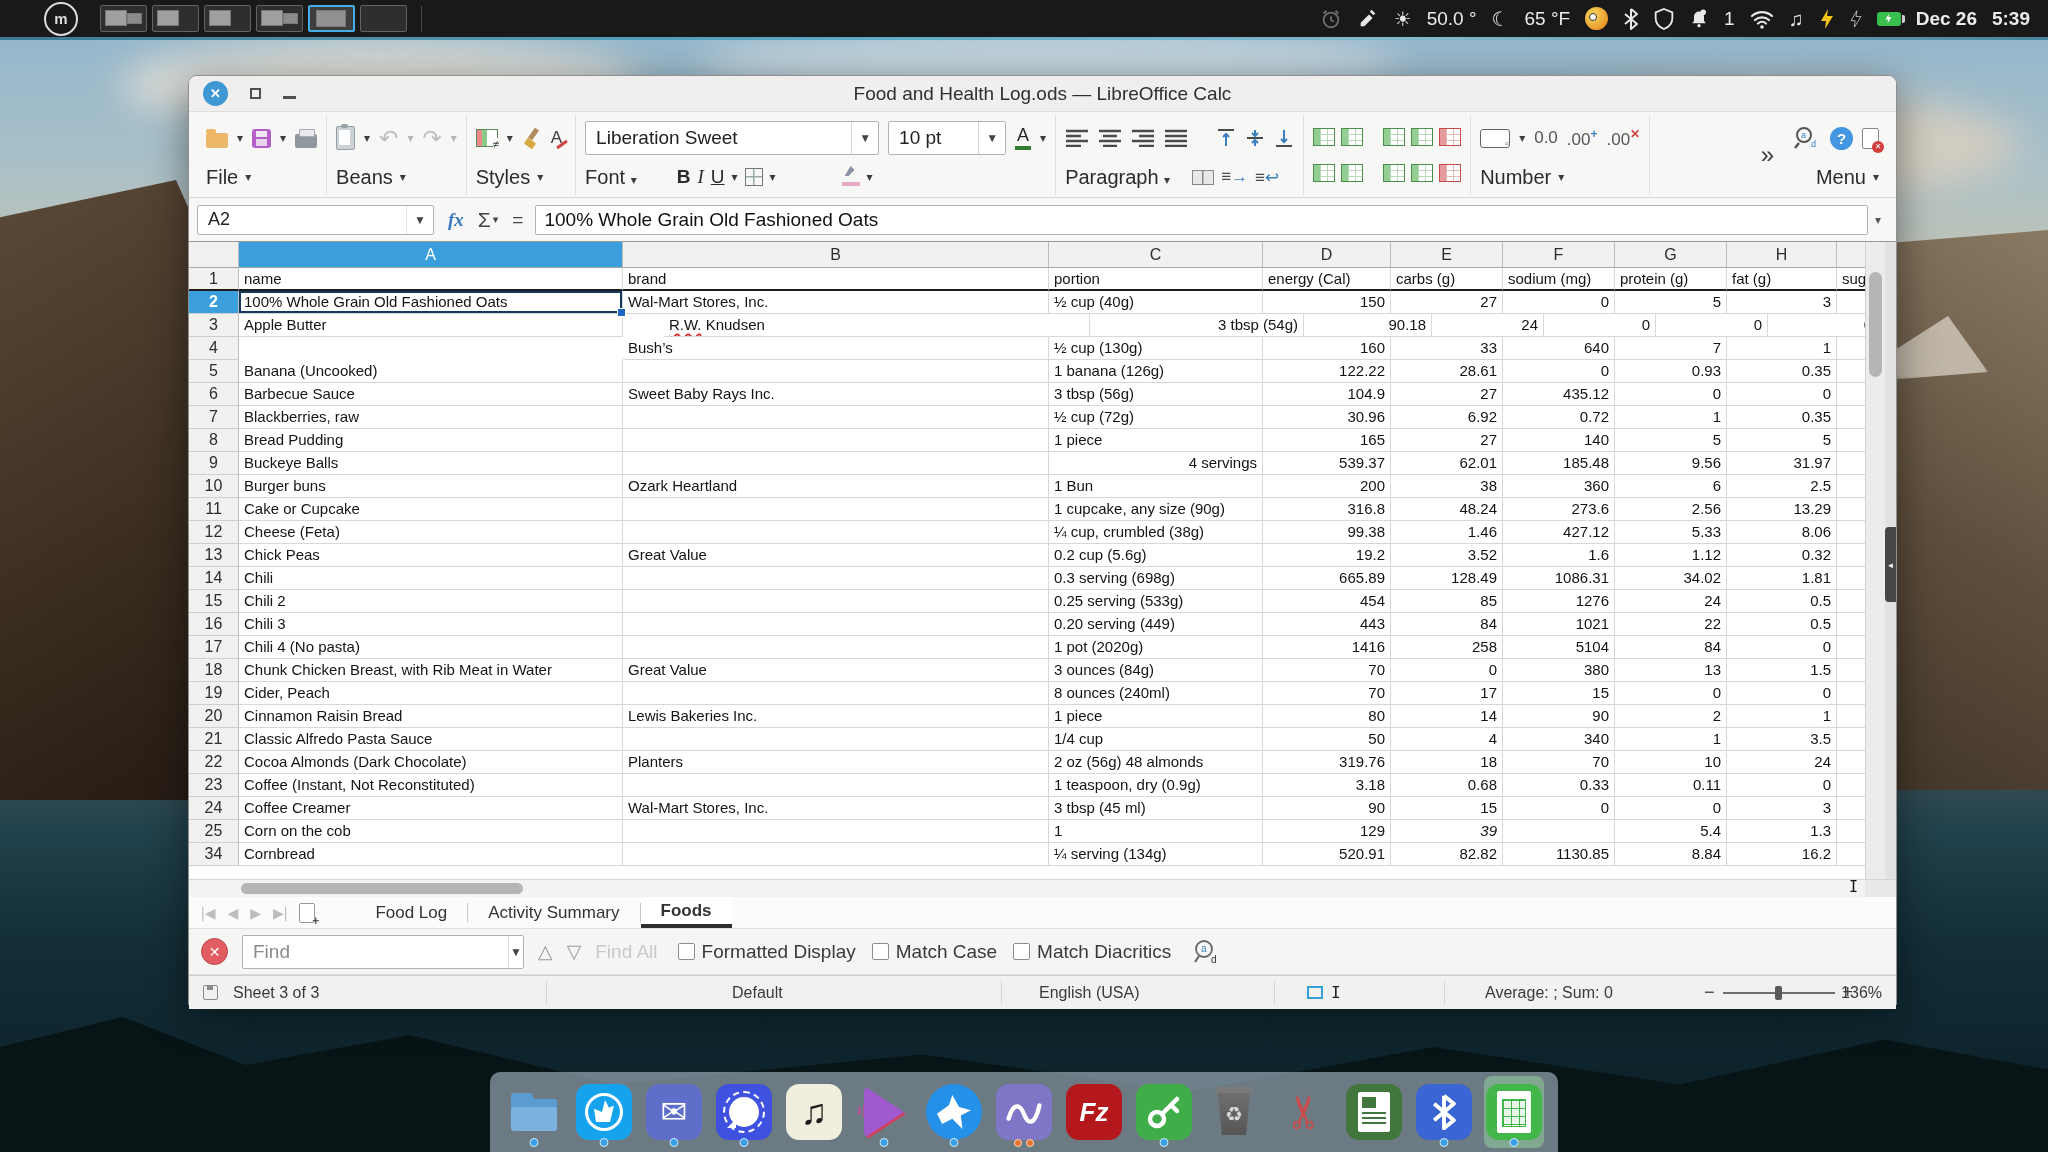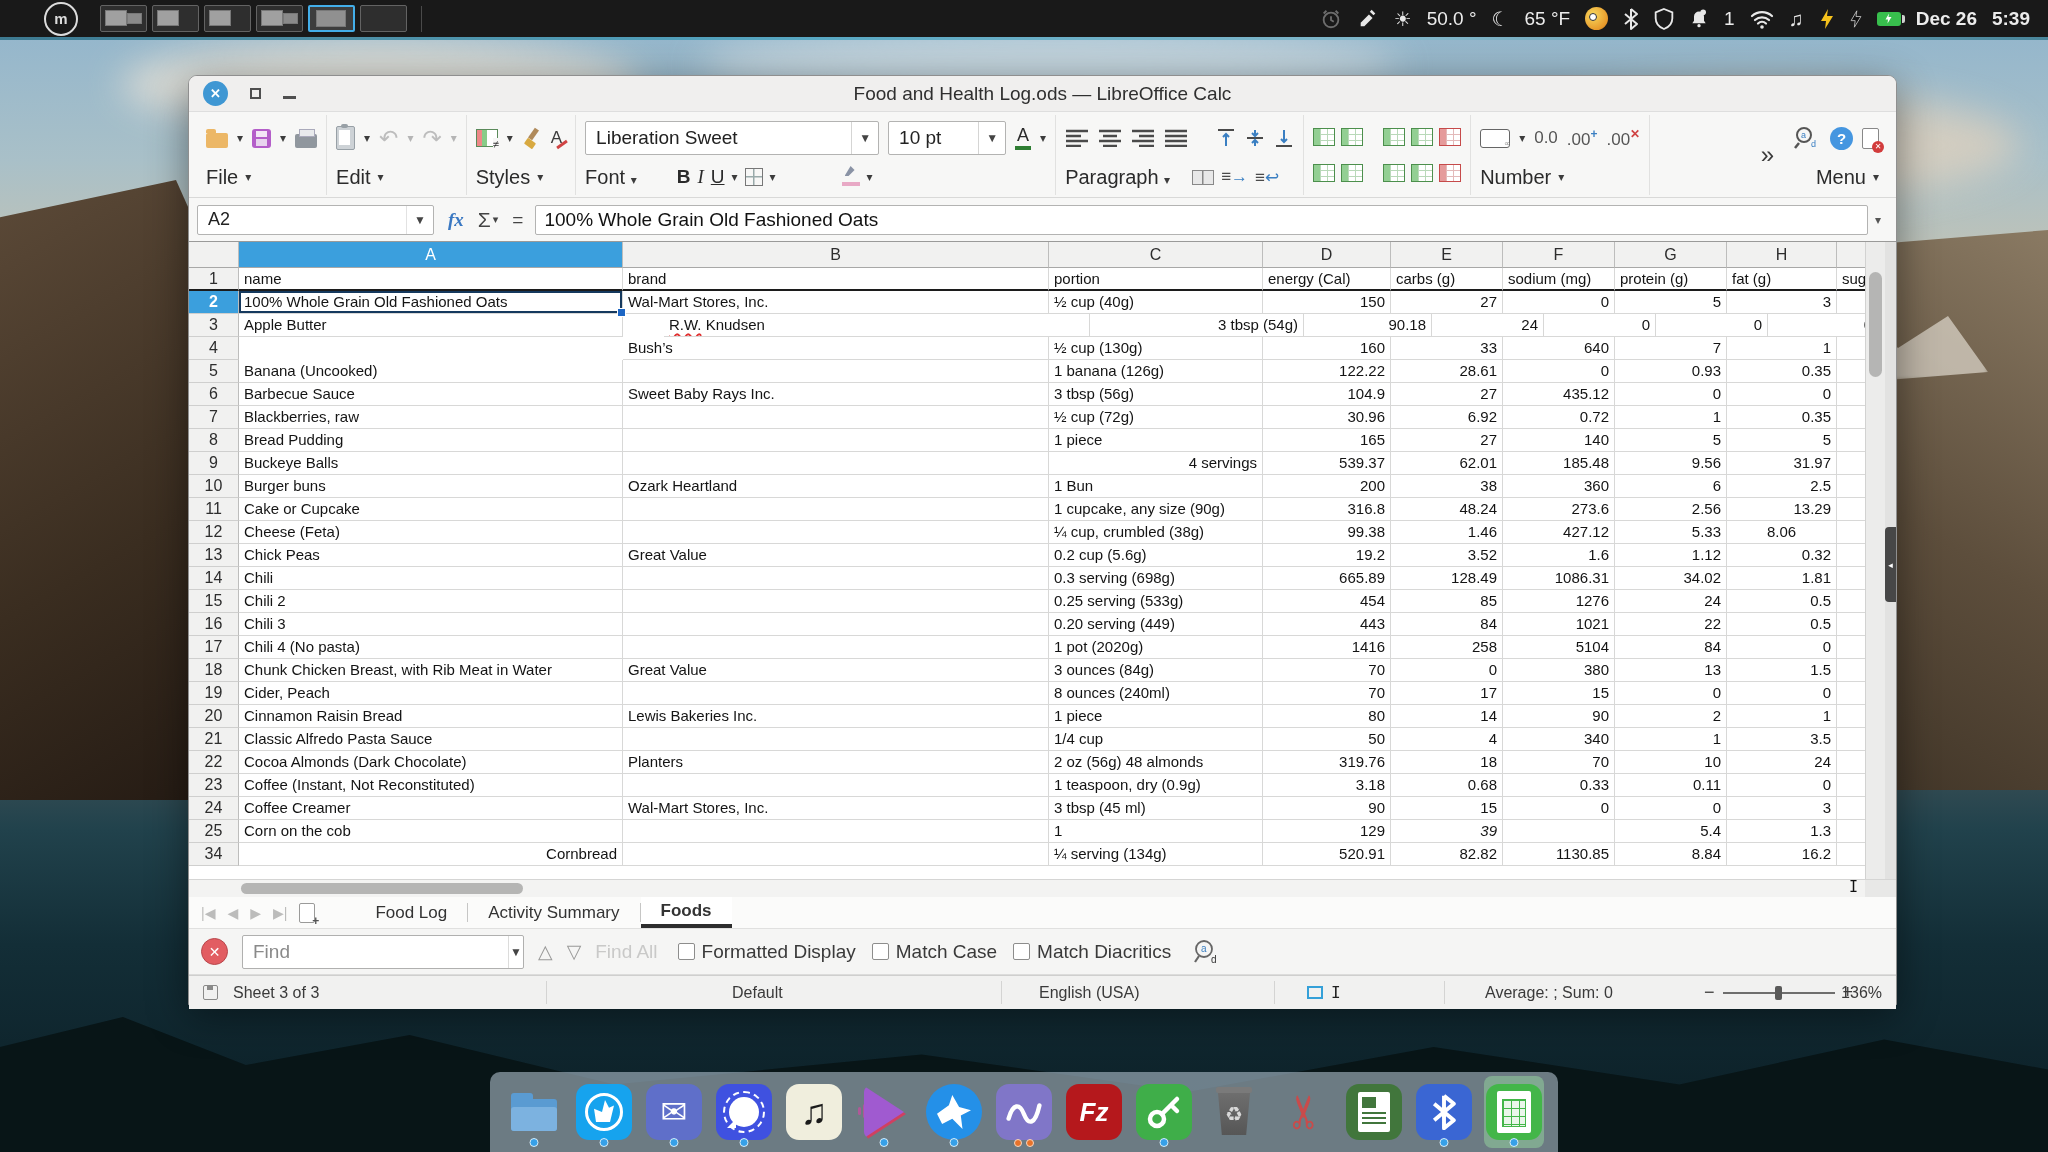--- a/index.html
+++ b/index.html
@@ -379,21 +379,21 @@
       <div class="tgroup">
         <div class="g-icons">
           <span class="ic-clip"></span>
             <span class="carat">▾</span>
           <span class="ic-undo">↶</span>
             <span class="carat dim">▾</span>
           <span class="ic-redo">↷</span>
             <span class="carat dim">▾</span>
         </div>
         <div class="g-label">
-            <span>Edit</span>
+            <span>Beans</span>
             <span class="carat">▾</span>
           </div>
       </div>
       <div class="tgroup">
         <div class="g-icons">
           <span class="ic-tblmgr"></span>
             <span class="carat">▾</span>
           <span class="ic-brush"></span>
           <span class="ic-clearfmt">A</span>
         </div>
@@ -689,21 +689,21 @@
           </div>
           <div class="grow">
             <div class="rowhead">12</div>
             <div class="cell" style="width: 384px; flex: 0 0 384px;">Cheese (Feta)</div>
             <div class="cell" style="width: 426px; flex: 0 0 426px;"></div>
             <div class="cell" style="width: 214px; flex: 0 0 214px;">¼ cup, crumbled (38g)</div>
             <div class="cell num" style="width: 128px; flex: 0 0 128px;">99.38</div>
             <div class="cell num" style="width: 112px; flex: 0 0 112px;">1.46</div>
             <div class="cell num" style="width: 112px; flex: 0 0 112px;">427.12</div>
             <div class="cell num" style="width: 112px; flex: 0 0 112px;">5.33</div>
-            <div class="cell num" style="width: 110px; flex: 0 0 110px; text-align: center;">8.06</div>
+            <div class="cell num" style="width: 110px; flex: 0 0 110px;">8.06</div>
             <div class="cell num" style="width: 30px; flex: 0 0 30px;"></div>
           </div>
           <div class="grow">
             <div class="rowhead">13</div>
             <div class="cell" style="width: 384px; flex: 0 0 384px;">Chick Peas</div>
             <div class="cell" style="width: 426px; flex: 0 0 426px;">Great Value</div>
             <div class="cell" style="width: 214px; flex: 0 0 214px;">0.2 cup (5.6g)</div>
             <div class="cell num" style="width: 128px; flex: 0 0 128px;">19.2</div>
             <div class="cell num" style="width: 112px; flex: 0 0 112px;">3.52</div>
             <div class="cell num" style="width: 112px; flex: 0 0 112px;">1.6</div>
@@ -850,21 +850,21 @@
             <div class="cell" style="width: 214px; flex: 0 0 214px;">1</div>
             <div class="cell num" style="width: 128px; flex: 0 0 128px;">129</div>
             <div class="cell num" style="width: 112px; flex: 0 0 112px; font-style: italic;">39</div>
             <div class="cell num" style="width: 112px; flex: 0 0 112px;"></div>
             <div class="cell num" style="width: 112px; flex: 0 0 112px;">5.4</div>
             <div class="cell num" style="width: 110px; flex: 0 0 110px;">1.3</div>
             <div class="cell num" style="width: 30px; flex: 0 0 30px;"></div>
           </div>
           <div class="grow">
             <div class="rowhead">34</div>
-            <div class="cell" style="width: 384px; flex: 0 0 384px; text-align: right;">Cornbread</div>
+            <div class="cell" style="width: 384px; flex: 0 0 384px;">Cornbread</div>
             <div class="cell" style="width: 426px; flex: 0 0 426px;"></div>
             <div class="cell" style="width: 214px; flex: 0 0 214px;">¼ serving (134g)</div>
             <div class="cell num" style="width: 128px; flex: 0 0 128px;">520.91</div>
             <div class="cell num" style="width: 112px; flex: 0 0 112px;">82.82</div>
             <div class="cell num" style="width: 112px; flex: 0 0 112px;">1130.85</div>
             <div class="cell num" style="width: 112px; flex: 0 0 112px;">8.84</div>
             <div class="cell num" style="width: 110px; flex: 0 0 110px;">16.2</div>
             <div class="cell num" style="width: 30px; flex: 0 0 30px;"></div>
           </div>
         </div>

